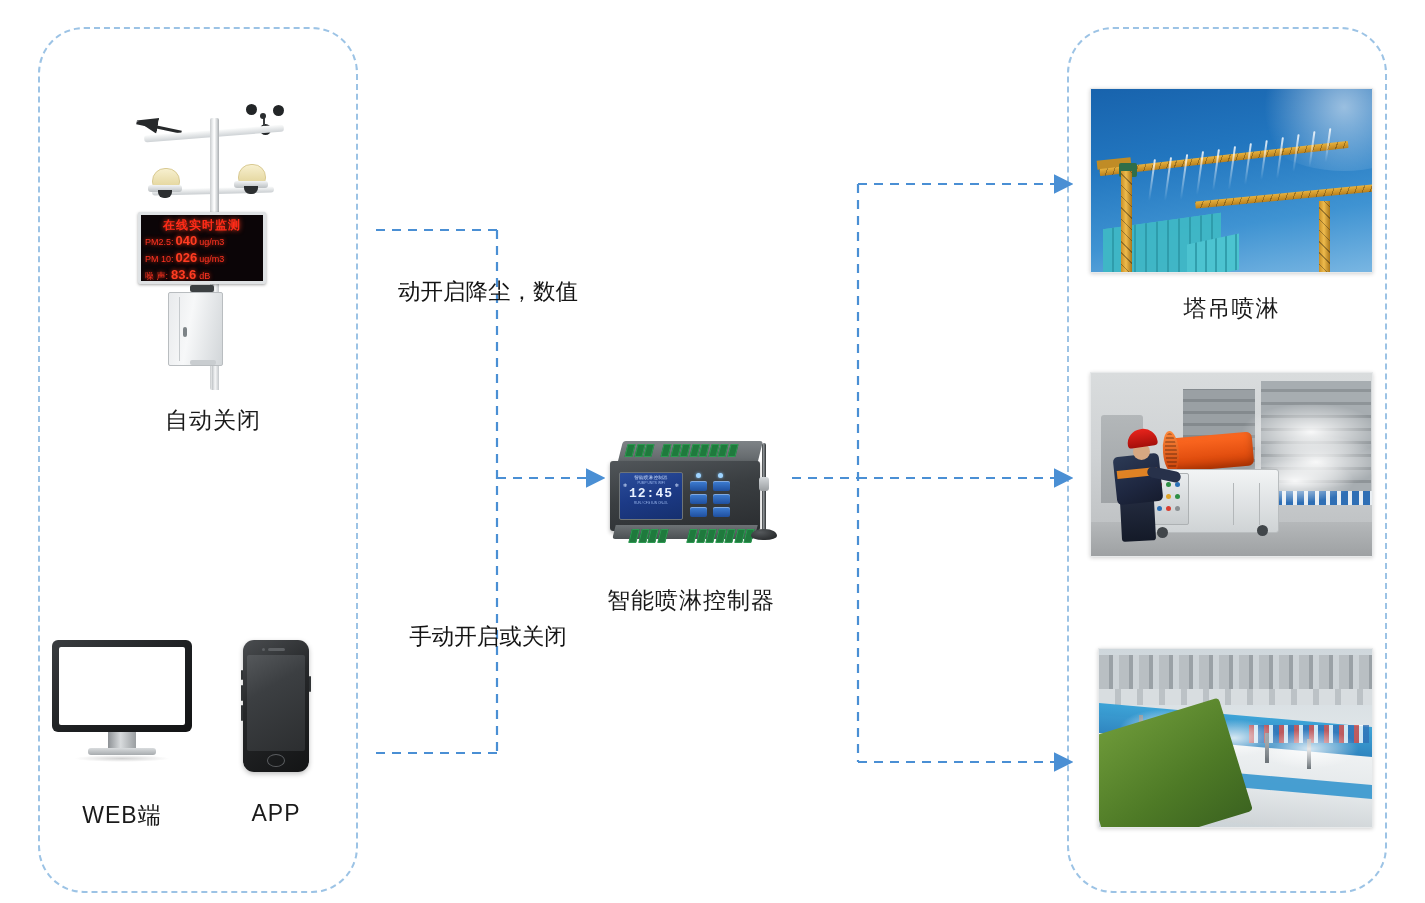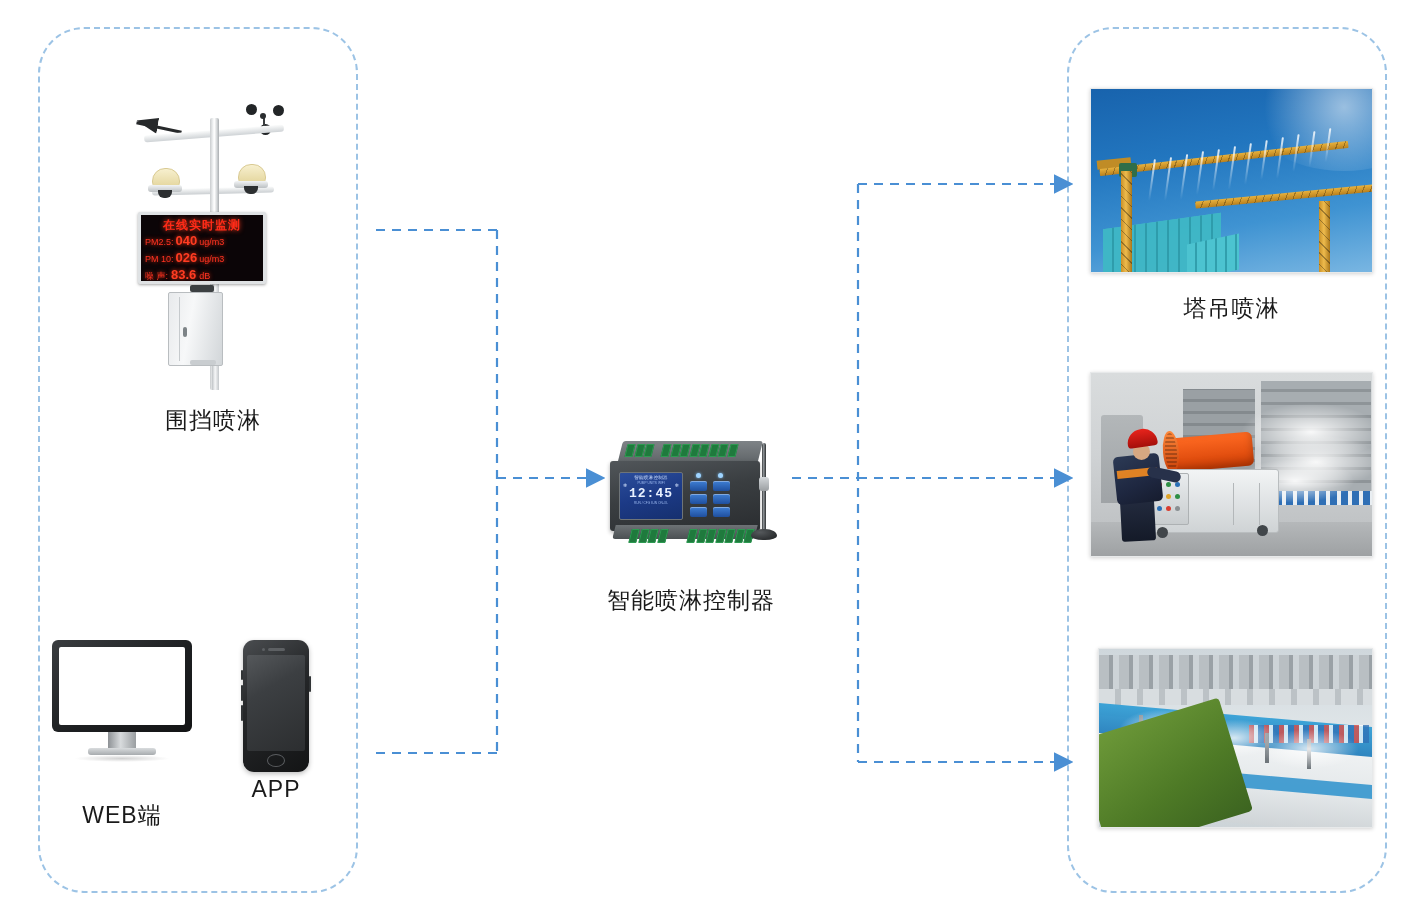--- a/index.html
+++ b/index.html
@@ -445,24 +445,26 @@
         <span class="unit">dB</span>
       </div>
     </div>
     <div class="led-stand"></div>
     <div class="cabinet">
       <div class="seam"></div>
         <div class="lock"></div>
     </div>
     <div class="foot"></div>
   </div>
-  <div class="caption" style="left:118px;top:405px;width:190px;">围挡喷淋</div>
+  <div class="caption" style="left:118px;top:405px;width:190px;">自动关闭</div>
 
   <div class="note" style="left:368px;top:275px;width:240px;">
-  </div>
+    <div>动开启降尘，数值</div>
+  </div>
+  <div class="note" style="left:368px;top:620px;width:240px;">手动开启或关闭</div>
 
   <div id="monitor">
     <div class="mon-body">
         <div class="mon-screen"></div>
       </div>
     <div class="mon-neck"></div>
       <div class="mon-base"></div>
       <div class="mon-shadow"></div>
   </div>
   <div class="caption" style="left:52px;top:800px;width:140px;">WEB端</div>
@@ -472,21 +474,21 @@
       <div class="ph-cam"></div>
         <div class="ph-speaker"></div>
       <div class="ph-screen"></div>
       <div class="ph-home"></div>
     </div>
     <div class="ph-btn ph-b1"></div>
       <div class="ph-btn ph-b2"></div>
       <div class="ph-btn ph-b3"></div>
     <div class="ph-btn-r"></div>
   </div>
-  <div class="caption" style="left:228px;top:776px;width:96px;">APP</div>
+  <div class="caption" style="left:228px;top:800px;width:96px;">APP</div>
 
   <div id="controller">
     <div class="ctrl-top"></div>
     <div class="term-top" id="tt1">
         <div class="t"></div>
         <div class="t"></div>
         <div class="t"></div>
       </div>
     <div class="term-top" id="tt2">
       <div class="t"></div>

